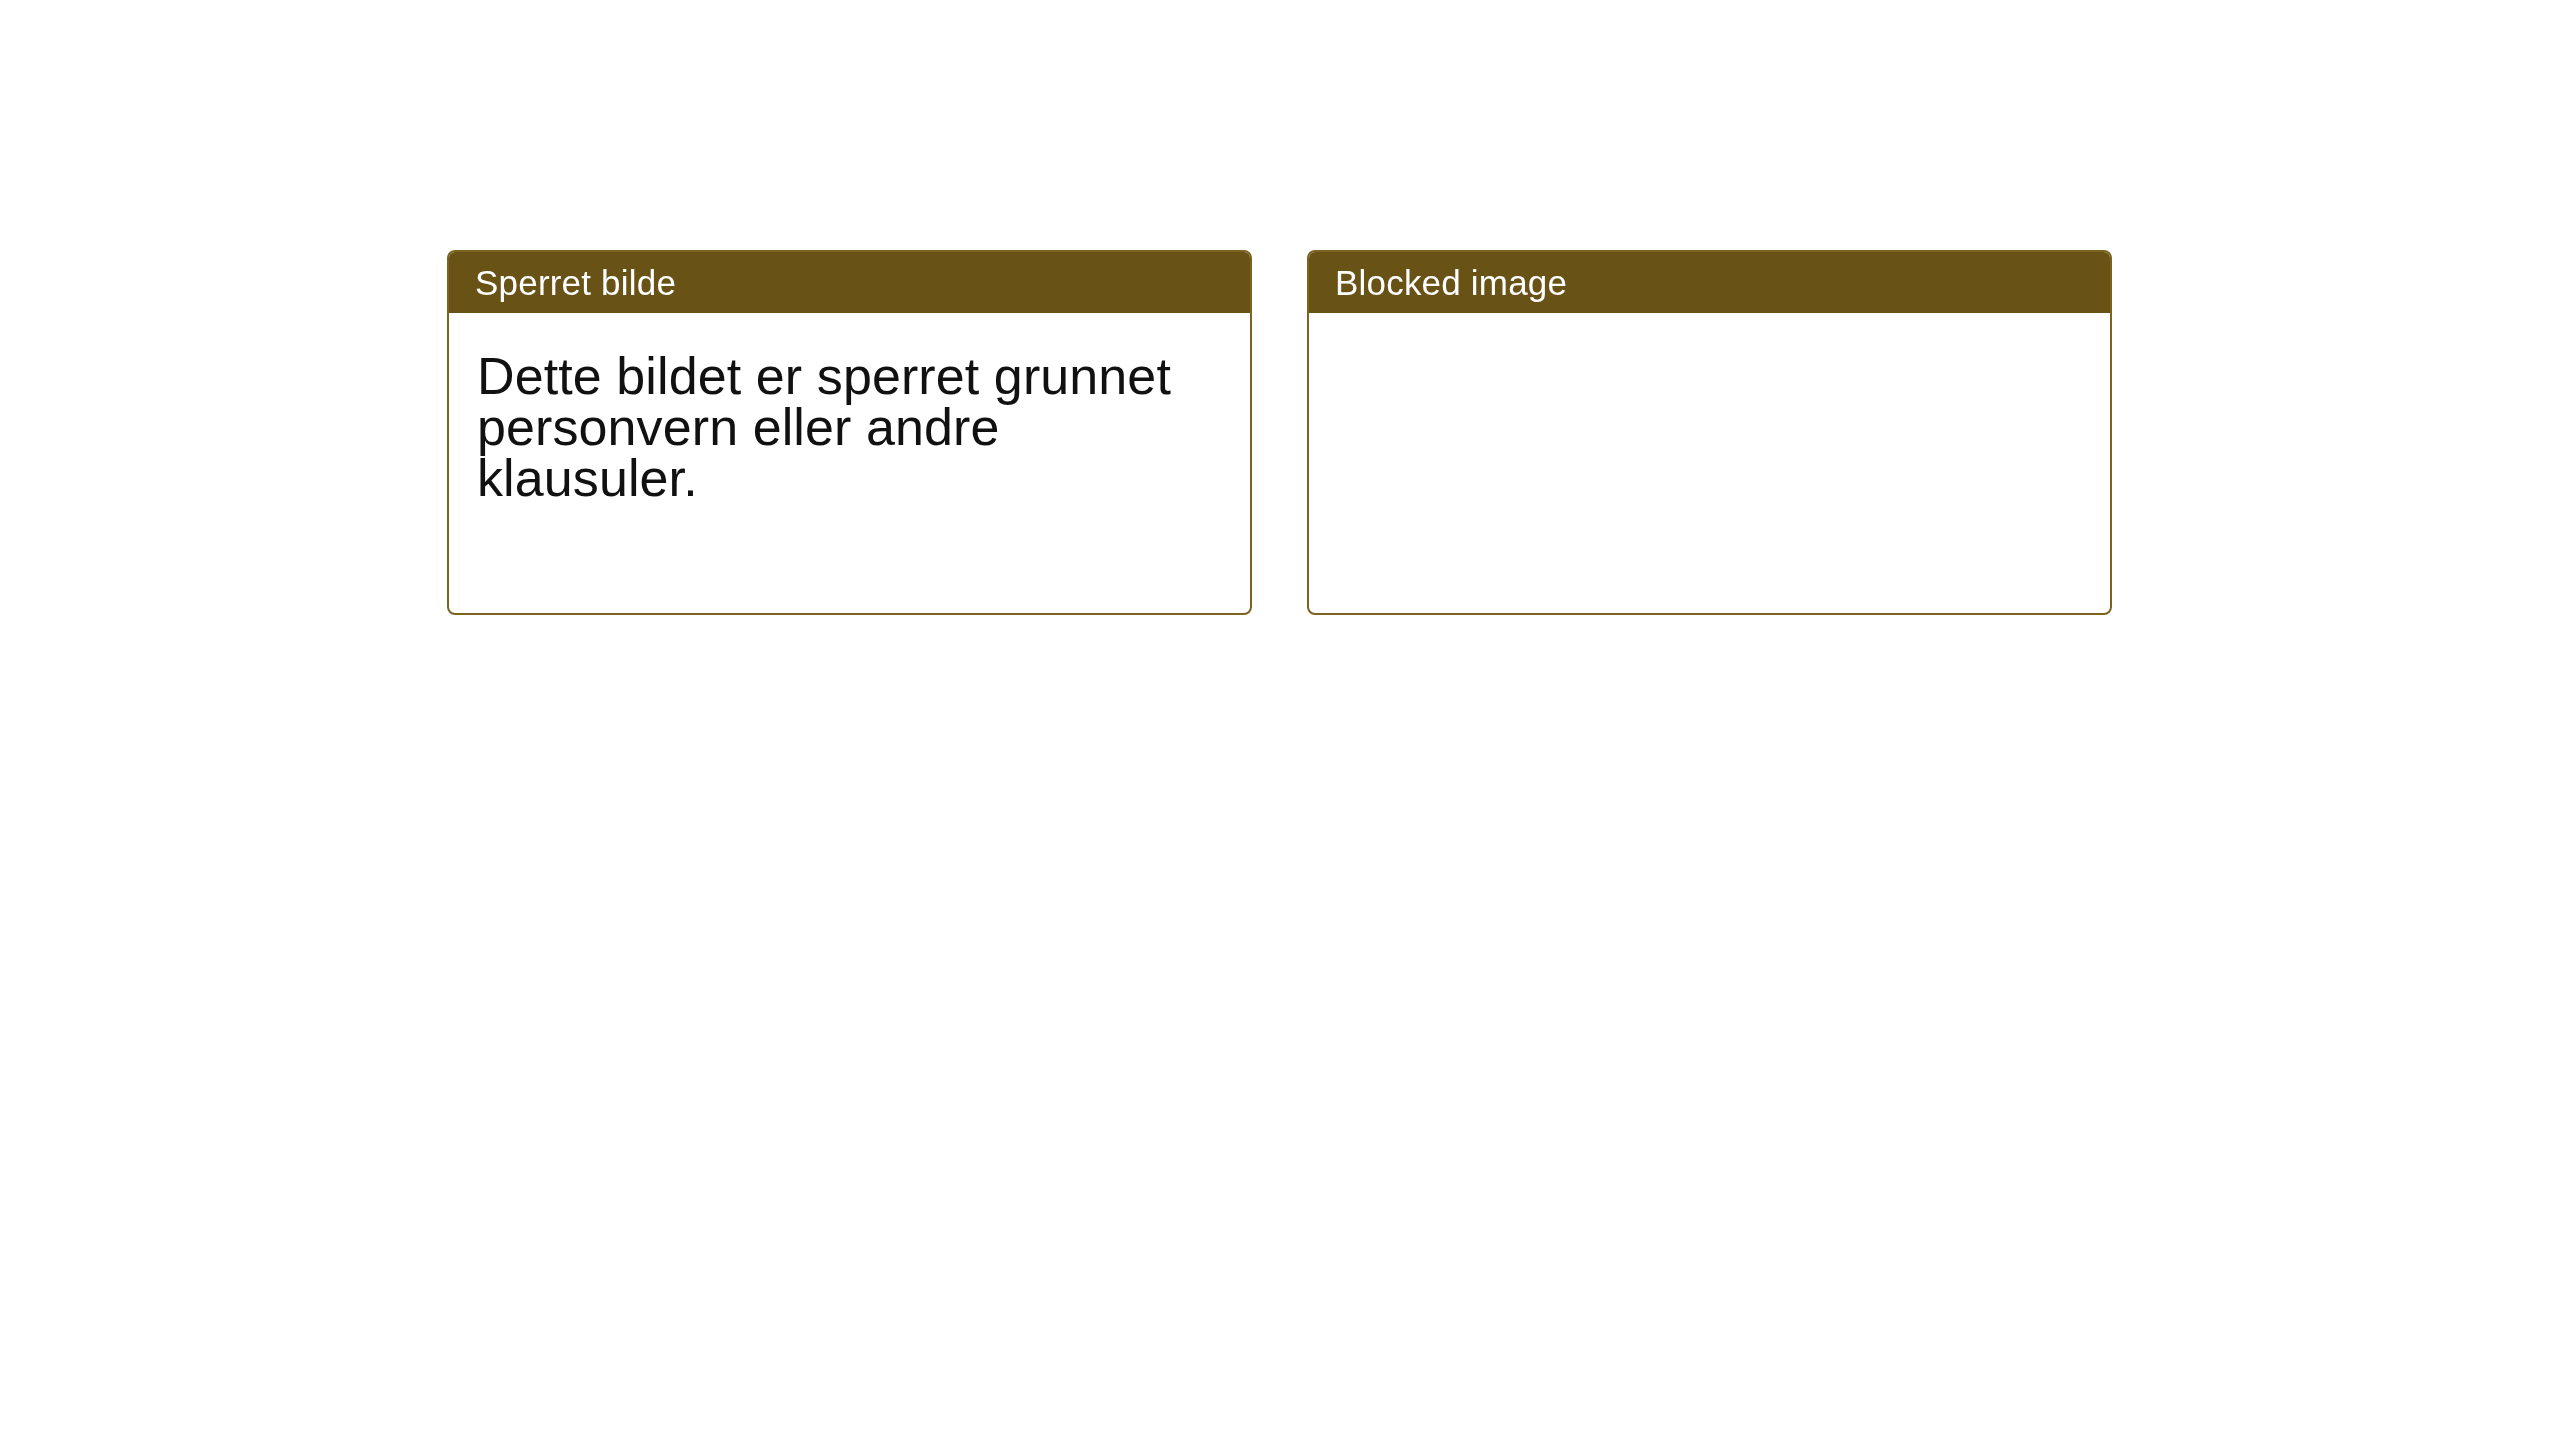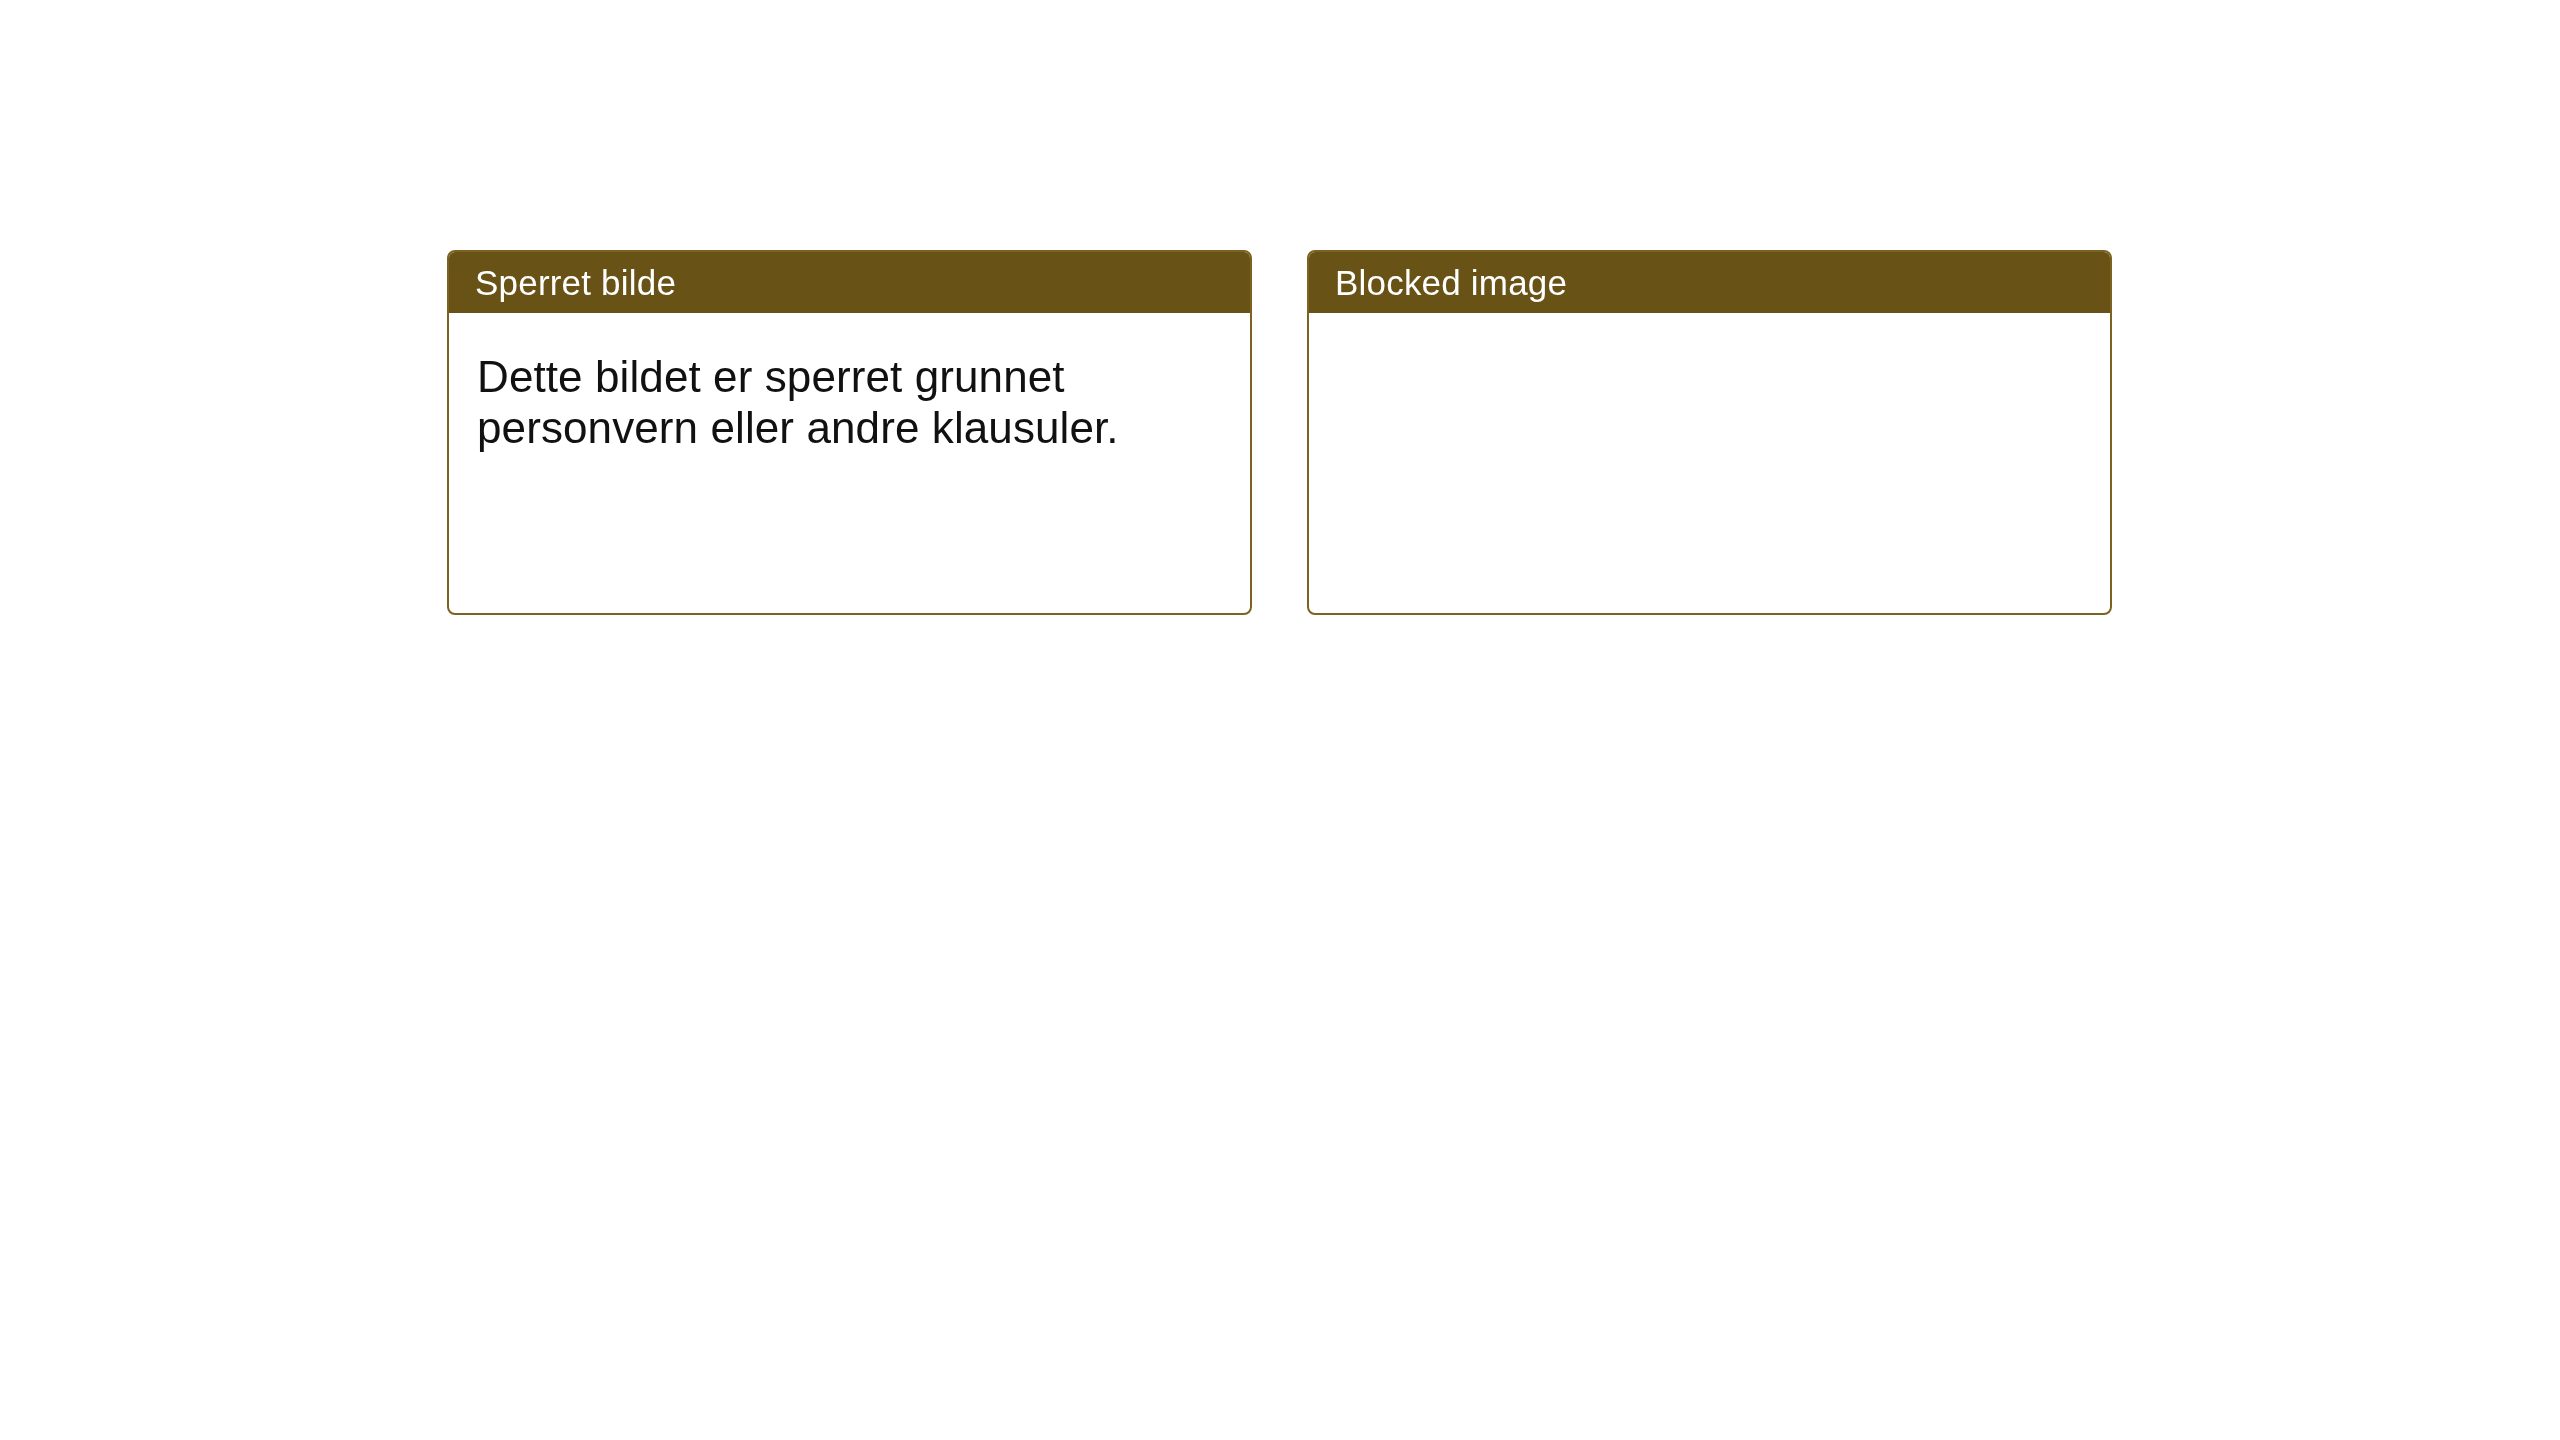--- a/index.html
+++ b/index.html
@@ -35,21 +35,21 @@
     color: var(--header-text, #ffffff);
     font-size: 35px;
     line-height: 61px;
     padding-left: 26px;
     letter-spacing: 0.2px;
     white-space: nowrap;
   }
   .card-body {
     padding: 38px 30px 0 28px;
     color: var(--body-text, #111111);
-    font-size: 44px;
+    font-size: 52px;
     line-height: 51px;
     letter-spacing: 0.1px;
   }
   .card-body p {
     margin: 0;
     white-space: pre-line;
   }
 </style>
 </head>
 <body>

